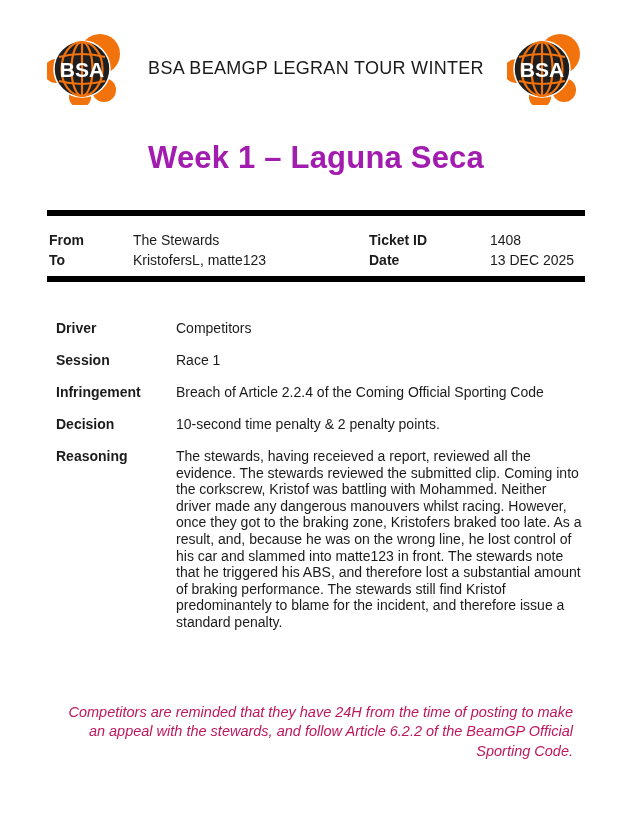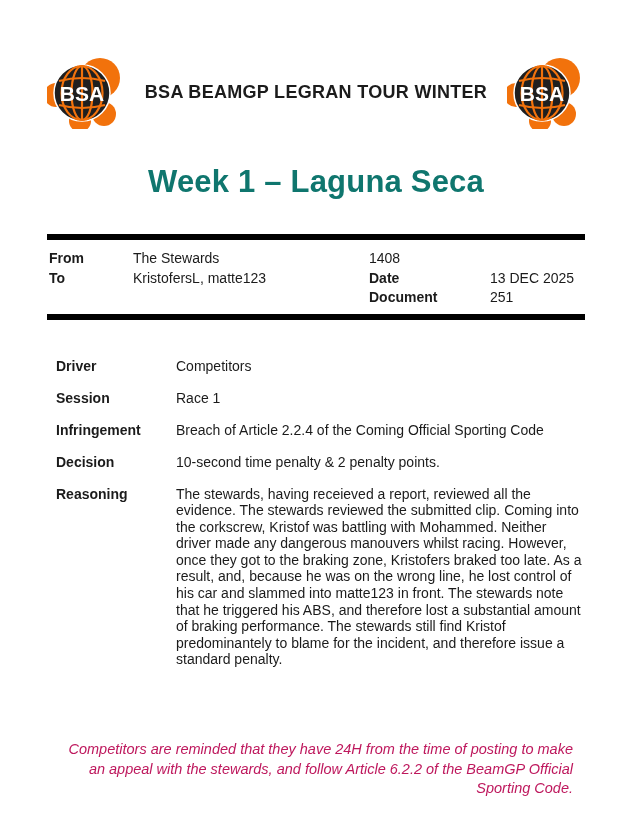--- a/index.html
+++ b/index.html
@@ -11,41 +11,41 @@
   }
   .page {
     width:632px; height:837px;
     padding:0 47px;
     overflow:hidden;
     background:#ffffff;
   }
   
   .masthead {
     display:flex; align-items:center; justify-content:center;
-    padding-top:55px;
+    padding-top:31px;
   }
   .logo { width:78px; height:74px; flex:0 0 auto; }
   .logo svg { width:78px; height:74px; display:block; }
   .masthead-title {
     flex:1; text-align:center;
-    font-size:18px; font-weight:700; letter-spacing:0.3px;
+    font-size:18px; font-weight:400; letter-spacing:0.3px;
     color:#1b1b1b;
   }
   
   .doc-title {
     margin-top:33px;
     text-align:center;
     font-size:31px; font-weight:700; letter-spacing:0.2px;
     line-height:40px;
-    color:#0f766e;
+    color:#a21caf;
   }
   
   .meta { margin-top:32px; }
   .bar { height:6px; background:#000000; }
-  .meta-grid { display:flex; padding:9px 2px 6px; }
+  .meta-grid { display:flex; padding:15px 2px 6px;align-items:flex-end; }
   .meta-col-left { flex:1; }
   .meta-col-right { width:214px; flex:0 0 auto; }
   .meta-row { display:flex; font-size:14px; line-height:19.5px; }
   .meta-label { font-weight:700; flex:0 0 auto; }
   .meta-col-left .meta-label { width:84px; }
   .meta-col-right .meta-label { width:121px; }
   .meta-value { flex:1; }
   
   .details { margin-top:38px; }
   .detail-row { display:flex; font-size:14px; margin-bottom:15px;padding-left:9px; }
@@ -116,29 +116,26 @@
           <span class="meta-label">From</span>
           <span class="meta-value">The Stewards</span>
         </div>
         <div class="meta-row">
           <span class="meta-label">To</span>
           <span class="meta-value">KristofersL, matte123</span>
         </div>
       </div>
       <div class="meta-col-right">
         <div class="meta-row">
+          <span class="meta-label">Ticket ID</span>
           <span class="meta-value">1408</span>
         </div>
         <div class="meta-row">
           <span class="meta-label">Date</span>
           <span class="meta-value">13 DEC 2025</span>
-        </div>
-        <div class="meta-row">
-          <span class="meta-label">Document</span>
-          <span class="meta-value">251</span>
         </div>
       </div>
     </div>
     <div class="bar"></div>
   </section>
 
   <section class="details">
     <div class="detail-row">
       <span class="detail-label">Driver</span>
       <span class="detail-value">Competitors</span>

